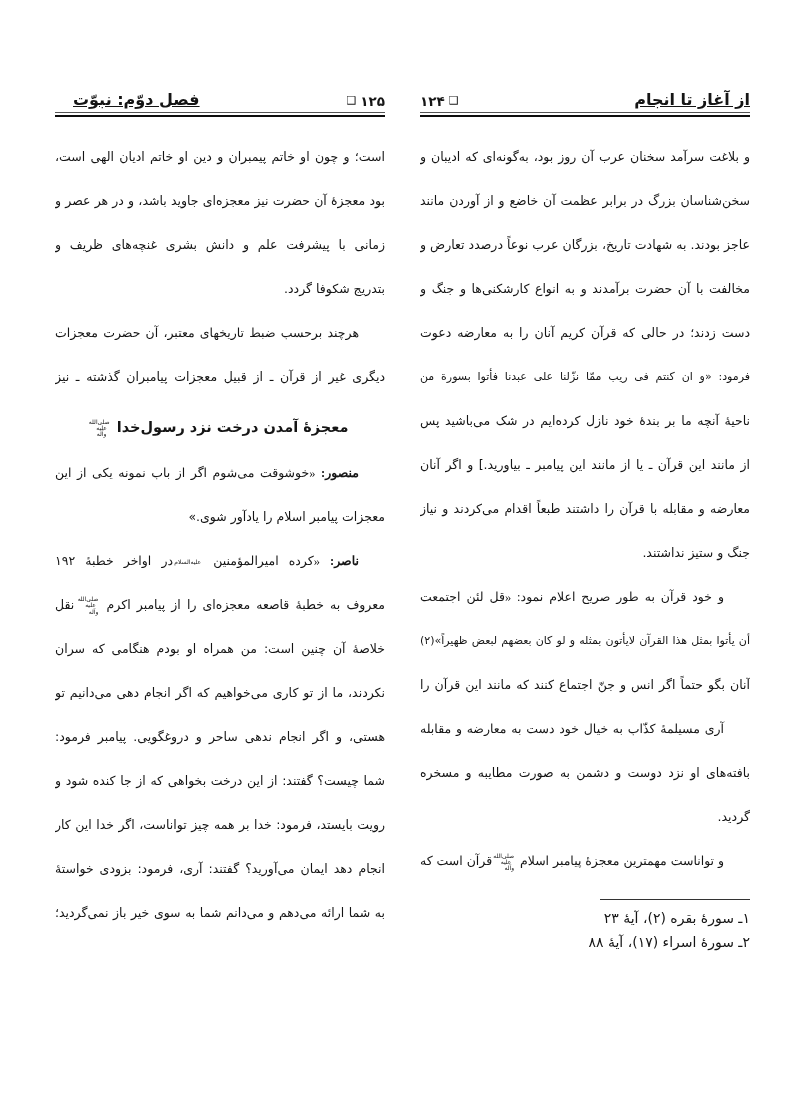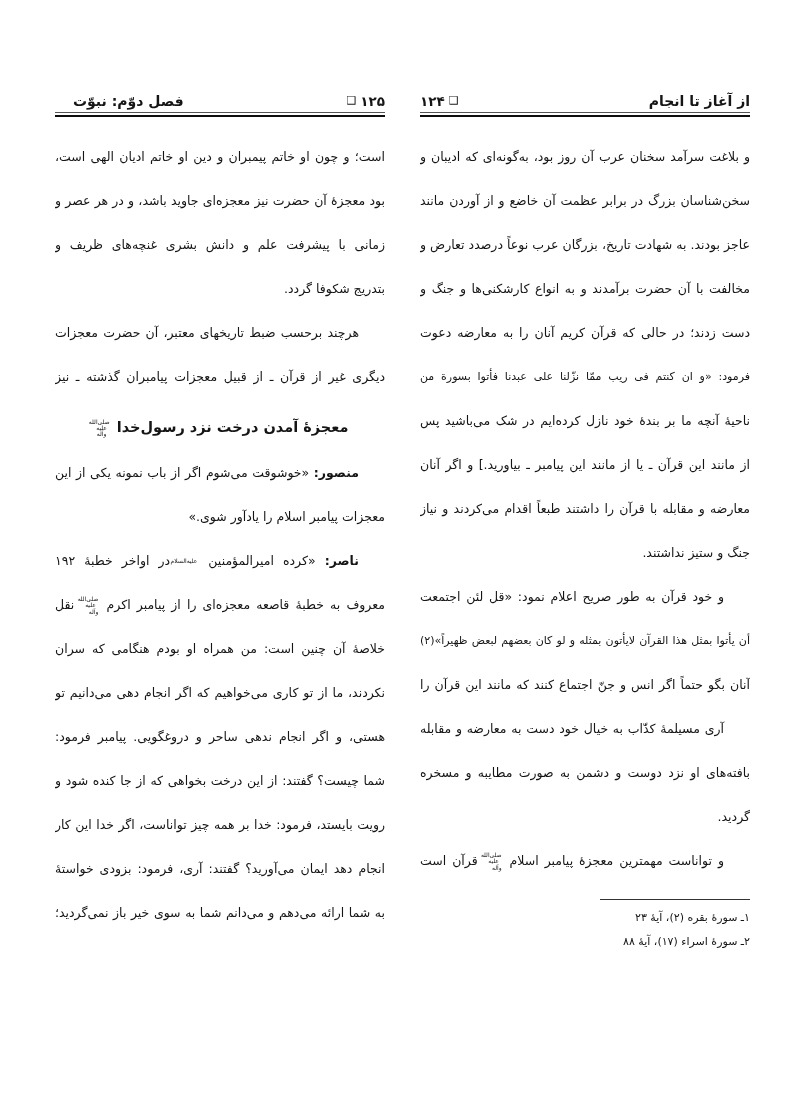--- a/index.html
+++ b/index.html
@@ -13,51 +13,51 @@
   .page{position:absolute;top:85px;width:330px;direction:rtl;}
   .page.left-page{left:55px;}
   .page.right-page{left:420px;}
 
   .pg-header{
     display:flex;align-items:flex-end;justify-content:space-between;
     height:24px;font-weight:bold;font-size:13px;
   }
   .pg-header .num-group{display:flex;align-items:center;gap:4px;font-size:13.5px;}
   .orn{font-size:11px;position:relative;top:-1px;}
-  .htitle{font-size:14px;letter-spacing:0;}
+  .htitle{font-size:16px;letter-spacing:0;text-decoration:underline;}
   .right-page .htitle{margin-left:47px;}
   .left-page  .htitle{margin-right:0;padding-left:18px;}
 
   .rule-thin {border-top:1px solid #555;margin-top:3px;}
   .rule-thick{border-top:2.5px solid #0d0d0d;margin-top:2px;}
 
   .body-text{margin-top:18px;}
   .ln{
     height:44px;line-height:44px;overflow:hidden;
     font-size:12.5px;
     text-align:justify;text-align-last:justify;
   }
   .ln.end{text-align-last:right;}
-  .ln.ind{padding-right:26px;}
+  .ln.ind{padding-right:26px;font-family:Liberation Serif, serif;}
   .ln.quran{font-size:11px;}
   .bold{font-weight:bold;}
 
   .heading{
     height:44px;line-height:44px;margin:6px 0 2px;
     text-align:center;text-align-last:center;
     font-weight:bold;font-size:14.5px;overflow:hidden;
   }
   .sal{
     display:inline-block;width:16px;font-size:6px;line-height:1.05;
     vertical-align:middle;text-align:center;white-space:normal;
     margin:0 2px;font-weight:normal;
   }
   .footnotes{margin-top:16px;}
   .fn-rule{width:150px;border-top:1px solid #333;margin-bottom:6px;}
-  .fn{font-size:11px;line-height:24px;text-align:right;}
+  .fn{font-size:14px;line-height:24px;text-align:right;}
 </style>
 </head>
 <body>
 
 <div class="spread">
 
   <section class="page right-page">
     <header class="pg-header">
       <div class="htitle">از آغاز تا انجام</div>
       <div class="num-group">

